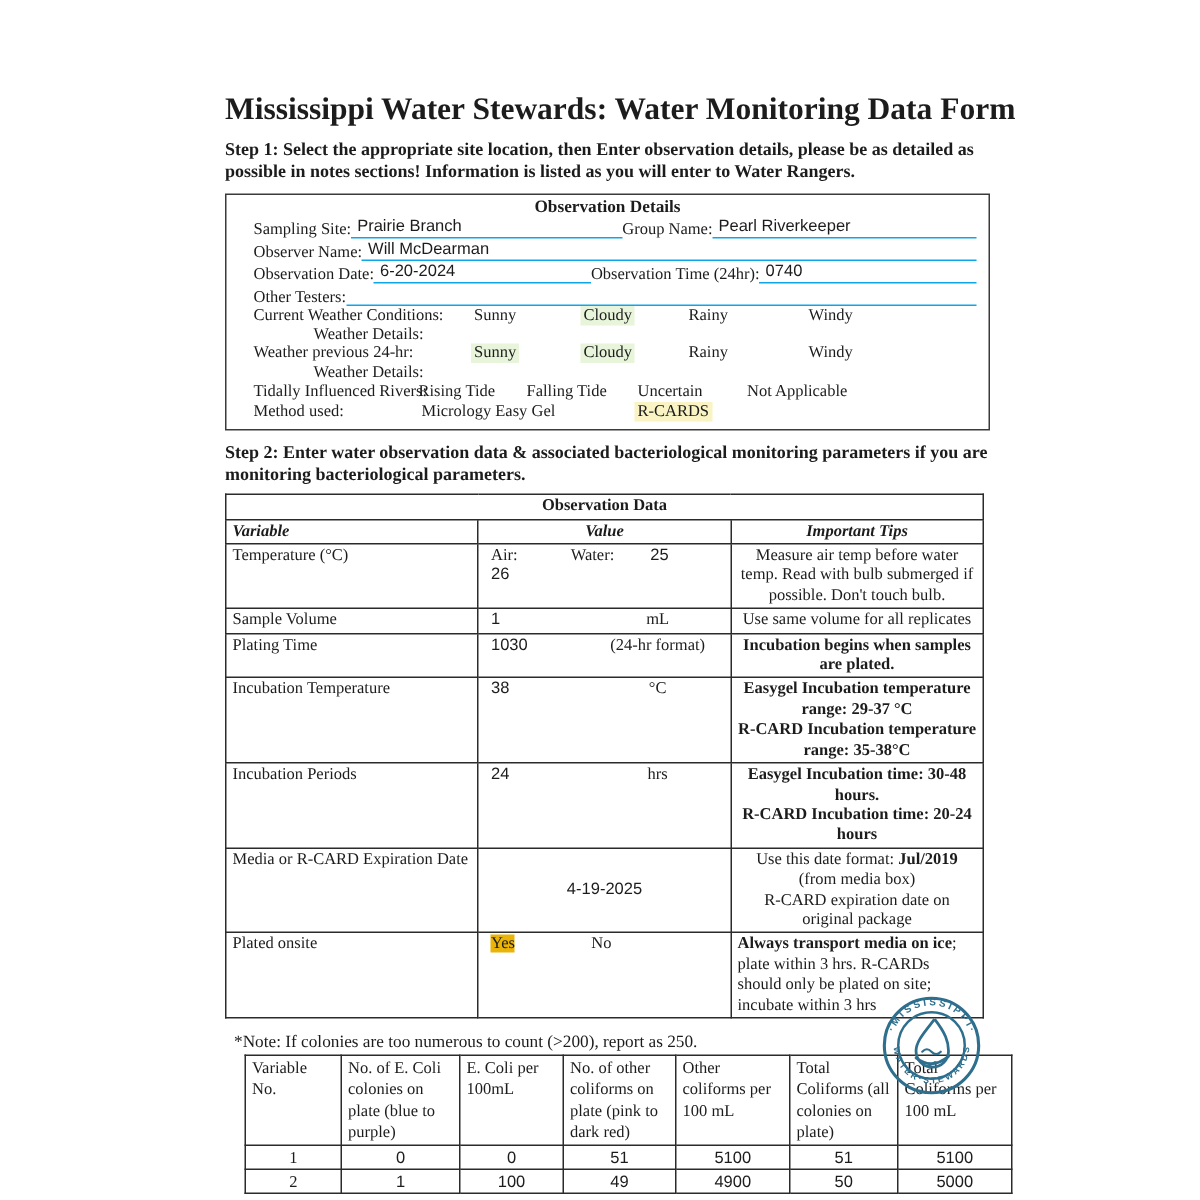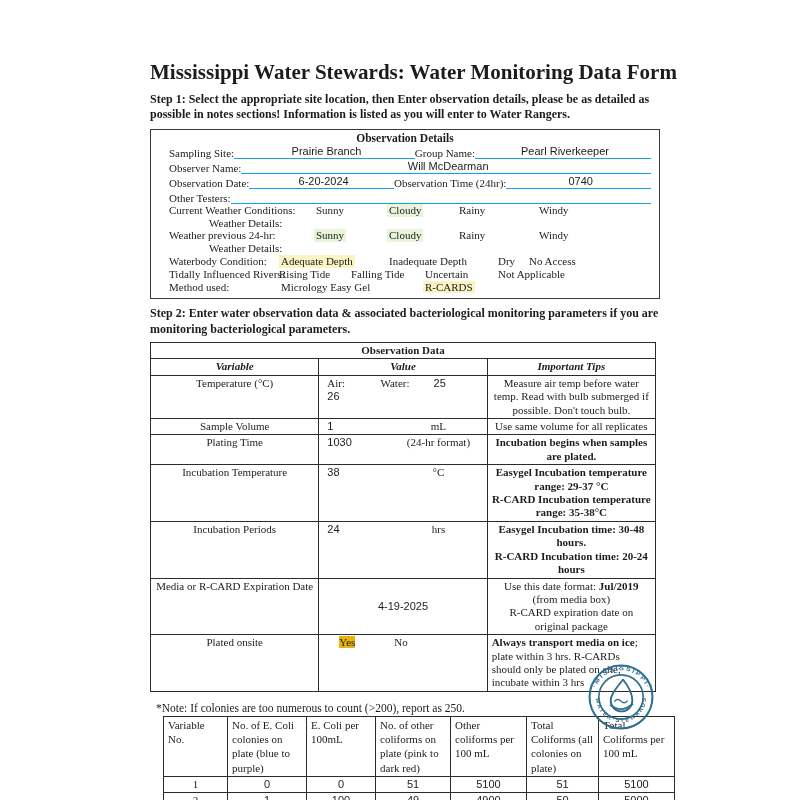--- a/index.html
+++ b/index.html
@@ -6,39 +6,39 @@
   .canvas{position:relative;width:800px;height:800px;background:#ffffff;overflow:hidden;
           font-family:"Liberation Serif", serif;color:#1c1c1c;}
   .page{position:absolute;left:150px;top:60px;width:510px;}
 
   .title{font-size:21px;font-weight:bold;text-align:left;white-space:nowrap;}
   .step{font-size:12px;font-weight:bold;line-height:1.28;margin-top:7px;}
 
   
   .od-box{border:1.5px solid #3a3a3a;margin-top:6px;padding:2px 8px 5px 18px;font-size:11px;}
   .od-title{text-align:center;font-weight:bold;font-size:11.5px;margin-left:-10px;}
-  .fieldrow{display:flex;align-items:flex-end;height:15px;white-space:nowrap;text-align:center;}
+  .fieldrow{display:flex;align-items:flex-end;height:15px;white-space:nowrap;}
   .flabel{flex:none;}
   .fline{flex:1;border-bottom:1px solid #0ea5e9;font-family:"Liberation Sans",sans-serif;
          font-size:11px;padding-left:4px;height:13px;line-height:13px;overflow:hidden;}
   .fline.w172{flex:0 0 172px;}
   .fline.w110{flex:1;}
   .optrow{position:relative;height:12.8px;line-height:12.8px;}
   .olabel{position:absolute;left:0;top:0;}
   .olabel.indent{left:40px;}
   .opt{position:absolute;top:0;padding:0 2px;}
   .hl-green{background:#e8f5da;}
   .hl-yellow{background:#faf3c3;}
-  .hl-gold{background:#eab308;margin-left:12px;}
+  .hl-gold{background:#eab308;}
 
   
   table.odata{border-collapse:collapse;width:506px;margin-top:5px;font-size:11px;table-layout:fixed;
               border:1.5px solid #2b2b2b;}
   table.odata td{border:1px solid #2b2b2b;padding:1px 4px;vertical-align:top;line-height:1.22;}
-  .c-var{width:104px;text-align:center;}
+  .c-var{width:104px;}
   .c-val{width:140px;}
   .c-tip{width:246px;text-align:center;}
   .od-head{text-align:center;font-weight:bold;font-size:11px;}
   .colhead{font-weight:bold;font-style:italic;}
   .colhead.ctr{text-align:center;}
   .sans{font-family:"Liberation Sans",sans-serif;}
   .valflex{display:flex;}
   .valflex .v{flex:0 0 42%;font-family:"Liberation Sans",sans-serif;padding-left:4px;}
   .valflex .u{flex:1;text-align:center;}
   .temp-grid{display:grid;grid-template-columns:1fr 1fr 1fr;}
@@ -112,27 +112,20 @@
       <span class="olabel">Weather previous 24-hr:</span>
       <span class="opt hl-green" style="left:145px">Sunny</span>
       <span class="opt hl-green" style="left:218px">Cloudy</span>
       <span class="opt" style="left:288px">Rainy</span>
       <span class="opt" style="left:368px">Windy</span>
     </div>
     <div class="optrow">
       <span class="olabel indent">Weather Details:</span>
     </div>
 
-    <div class="optrow">
-      <span class="olabel">Waterbody Condition:</span>
-      <span class="opt hl-yellow" style="left:110px">Adequate Depth</span>
-      <span class="opt" style="left:218px">Inadequate Depth</span>
-      <span class="opt" style="left:327px">Dry</span>
-      <span class="opt" style="left:358px">No Access</span>
-    </div>
 
     <div class="optrow">
       <span class="olabel">Tidally Influenced Rivers:</span>
       <span class="opt" style="left:108px">Rising Tide</span>
       <span class="opt" style="left:180px">Falling Tide</span>
       <span class="opt" style="left:254px">Uncertain</span>
       <span class="opt" style="left:327px">Not Applicable</span>
     </div>
 
     <div class="optrow">

